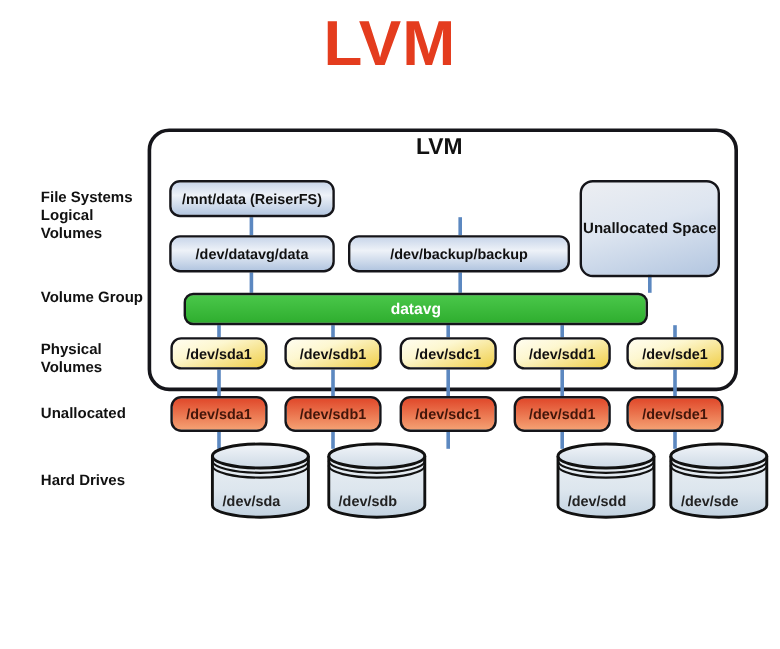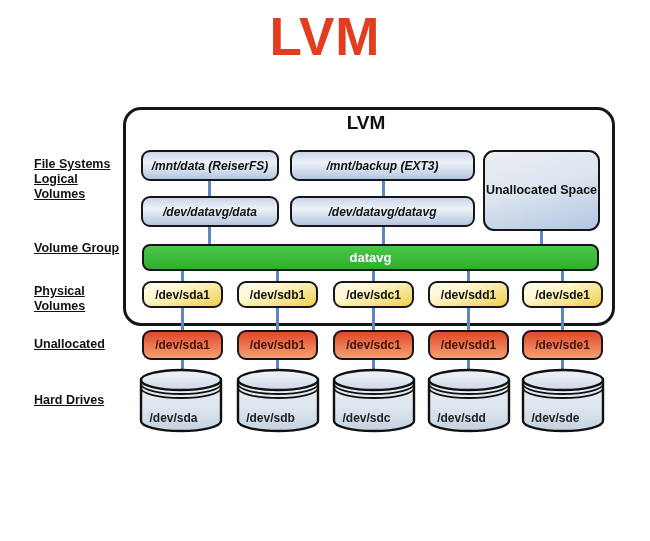--- a/index.html
+++ b/index.html
@@ -33,51 +33,50 @@
     position:absolute;left:123px;top:107px;width:486px;height:213px;
     border:3px solid var(--ink);border-radius:18px;background:transparent;z-index:0;
   }
   .box-title{
     position:absolute;left:123px;top:112px;width:486px;text-align:center;
     font-size:19px;font-weight:bold;color:#111;z-index:2;
   }
 
   .row-label{
     position:absolute;left:34px;width:88px;font-size:12.5px;font-weight:bold;
-    color:#111;line-height:1.22;z-index:2;text-decoration:underline;
+    color:#111;line-height:1.22;z-index:2;
   }
 
   .node{
     position:absolute;display:flex;align-items:center;justify-content:center;
     border:2px solid var(--ink);box-sizing:border-box;z-index:2;
     font-size:12px;font-weight:bold;color:#111;text-align:center;white-space:nowrap;
   }
   .blue-node{
     border-radius:9px;
     background:linear-gradient(180deg,var(--box-blue-top) 0%,var(--box-blue-mid) 40%,var(--box-blue-bottom) 100%);
-    font-style:italic;
   }
   .unalloc{white-space:normal;border-radius:11px;font-size:12.5px;line-height:1.3;
     background:linear-gradient(165deg,#eceef2 0%,#dde5f0 45%,var(--box-blue-bottom) 100%);}
   .vg-bar{
     border-radius:8px;color:#fff;font-size:13px;
     background:linear-gradient(180deg,var(--vg-green-top) 0%,var(--vg-green-bottom) 100%);
   }
   .pv-node{
     border-radius:9px;border-width:2.2px;
     background:linear-gradient(160deg,#fffdf0 0%,var(--pv-yellow-top) 35%,var(--pv-yellow-bottom) 100%);
   }
   .part-node{
     border-radius:9px;color:#43150a;
     background:linear-gradient(180deg,var(--part-red-top) 0%,var(--part-red-bottom) 100%);
   }
 
   .connector{position:absolute;width:3px;background:var(--connector-blue);z-index:1;}
 
-  .drive{position:absolute;width:69px;height:66px;z-index:2;}
+  .drive{position:absolute;width:69px;height:66px;z-index:2;margin-left:36px;}
   .drive svg{position:absolute;left:0;top:0;}
   .drive-label{
     position:absolute;left:0;bottom:9px;width:100%;text-align:center;
     font-size:12px;font-weight:bold;color:#222;
   }
 </style>
 </head>
 <body>
 
 <div class="canvas">
@@ -126,27 +125,26 @@
   <div class="connector" style="left:467px;top:308px;height:22px"></div>
   <div class="connector" style="left:561px;top:308px;height:22px"></div>
 
   <div class="connector" style="left:181px;top:360px;height:14px"></div>
   <div class="connector" style="left:276px;top:360px;height:14px"></div>
   <div class="connector" style="left:372px;top:360px;height:14px"></div>
   <div class="connector" style="left:467px;top:360px;height:14px"></div>
   <div class="connector" style="left:561px;top:360px;height:14px"></div>
 
   <div class="node blue-node" style="left:141px;top:150px;width:138px;height:31px">/mnt/data (ReiserFS)</div>
-  <div class="node blue-node" style="left:290px;top:150px;width:185px;height:31px">/mnt/backup (EXT3)</div>
   <div class="node unalloc" style="left:483px;top:150px;width:117px;height:81px">Unallocated Space</div>
 
   <div class="node blue-node" style="left:141px;top:196px;width:138px;height:31px">/dev/datavg/data</div>
-  <div class="node blue-node" style="left:290px;top:196px;width:185px;height:31px">/dev/datavg/datavg</div>
+  <div class="node blue-node" style="left:290px;top:196px;width:185px;height:31px">/dev/backup/backup</div>
 
-  <div class="node vg-bar" style="left:142px;top:244px;width:457px;height:27px">datavg</div>
+  <div class="node vg-bar" style="left:153px;top:244px;width:387px;height:27px">datavg</div>
 
   <div class="node pv-node" style="left:142px;top:281px;width:81px;height:27px">/dev/sda1</div>
   <div class="node pv-node" style="left:237px;top:281px;width:81px;height:27px">/dev/sdb1</div>
   <div class="node pv-node" style="left:333px;top:281px;width:81px;height:27px">/dev/sdc1</div>
   <div class="node pv-node" style="left:428px;top:281px;width:81px;height:27px">/dev/sdd1</div>
   <div class="node pv-node" style="left:522px;top:281px;width:81px;height:27px">/dev/sde1</div>
 
   <div class="node part-node" style="left:142px;top:330px;width:81px;height:30px">/dev/sda1</div>
   <div class="node part-node" style="left:237px;top:330px;width:81px;height:30px">/dev/sdb1</div>
   <div class="node part-node" style="left:333px;top:330px;width:81px;height:30px">/dev/sdc1</div>
@@ -164,29 +162,20 @@
   </div>
   <div class="drive" style="left:236px;top:368px">
     <svg width="84" height="66" viewBox="0 0 84 66">
       <path d="M2,12 L2,53 A40,10 0 0 0 82,53 L82,12" fill="url(#cylBody)" stroke="#111" stroke-width="2.4"></path>
       <ellipse cx="42" cy="12" rx="40" ry="10" fill="url(#cylTop)" stroke="#111" stroke-width="2.4"></ellipse>
       <path d="M2,16 A40,10 0 0 0 82,16" fill="none" stroke="#111" stroke-width="1.8"></path>
       <path d="M2,20 A40,10 0 0 0 82,20" fill="none" stroke="#111" stroke-width="1.8"></path>
     </svg>
     <span class="drive-label">/dev/sdb</span>
   </div>
-  <div class="drive" style="left:332px;top:368px">
-    <svg width="84" height="66" viewBox="0 0 84 66">
-      <path d="M2,12 L2,53 A40,10 0 0 0 82,53 L82,12" fill="url(#cylBody)" stroke="#111" stroke-width="2.4"></path>
-      <ellipse cx="42" cy="12" rx="40" ry="10" fill="url(#cylTop)" stroke="#111" stroke-width="2.4"></ellipse>
-      <path d="M2,16 A40,10 0 0 0 82,16" fill="none" stroke="#111" stroke-width="1.8"></path>
-      <path d="M2,20 A40,10 0 0 0 82,20" fill="none" stroke="#111" stroke-width="1.8"></path>
-    </svg>
-    <span class="drive-label">/dev/sdc</span>
-  </div>
   <div class="drive" style="left:521px;top:368px">
     <svg width="84" height="66" viewBox="0 0 84 66">
       <path d="M2,12 L2,53 A40,10 0 0 0 82,53 L82,12" fill="url(#cylBody)" stroke="#111" stroke-width="2.4"></path>
       <ellipse cx="42" cy="12" rx="40" ry="10" fill="url(#cylTop)" stroke="#111" stroke-width="2.4"></ellipse>
       <path d="M2,16 A40,10 0 0 0 82,16" fill="none" stroke="#111" stroke-width="1.8"></path>
       <path d="M2,20 A40,10 0 0 0 82,20" fill="none" stroke="#111" stroke-width="1.8"></path>
     </svg>
     <span class="drive-label">/dev/sde</span>
   </div>
   <div class="drive" style="left:427px;top:368px">

